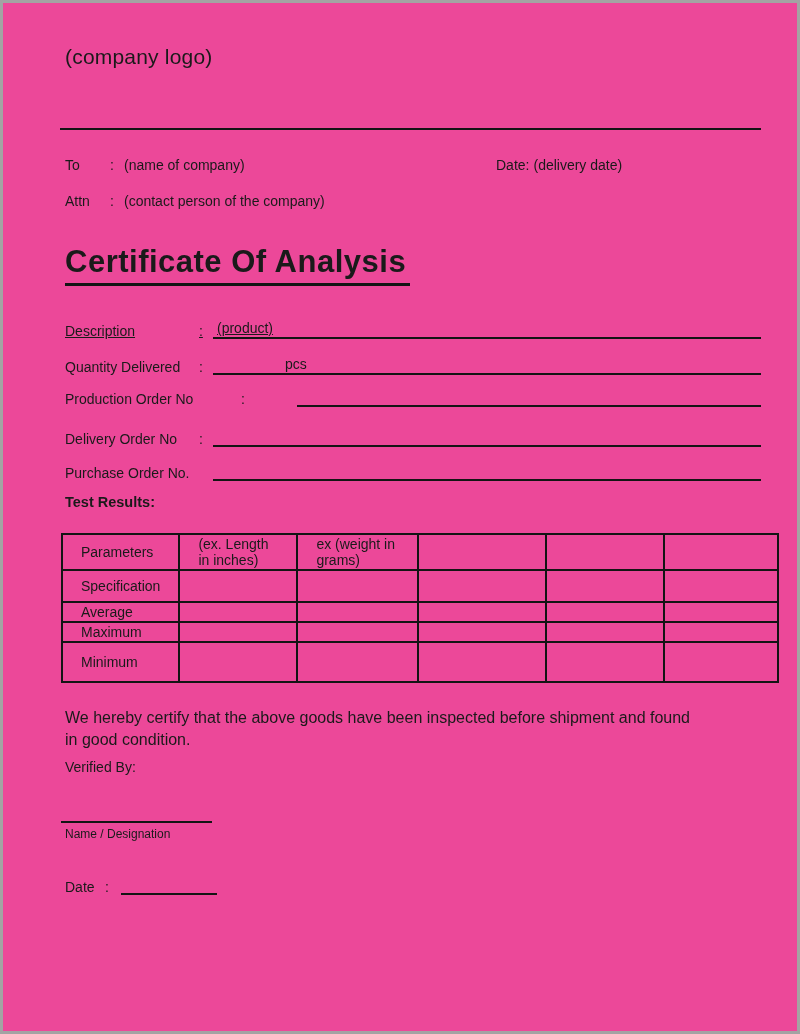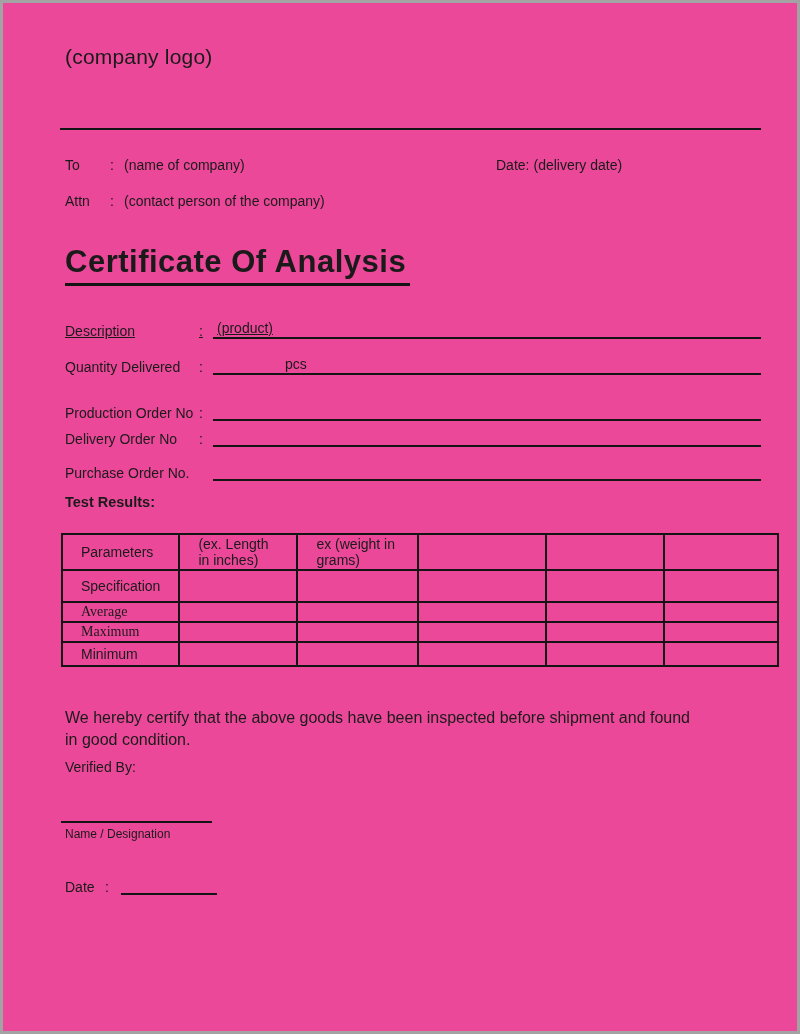--- a/index.html
+++ b/index.html
@@ -14,32 +14,32 @@
   .bodytext { font-size:14px; }
   .to-row { left:62px; top:154px; }
   .attn-row { left:62px; top:190px; }
   .addr-label { display:inline-block; width:45px; }
   .addr-colon { display:inline-block; width:14px; }
   .date-line { left:493px; top:154px; }
   .date-line .v { margin-left:4px; }
   .doc-title { left:62px; top:241px; font-size:31px; font-weight:bold; letter-spacing:0.5px; }
   .doc-title .t { display:inline-block; border-bottom:3px solid #141414; padding-bottom:3px; padding-right:4px; }
   .field-row { left:62px; width:696px; height:22px; display:flex; align-items:flex-end; font-size:14px; }
-  .f-desc { top:314px;text-decoration:underline; } .f-qty { top:350px; } .f-prod { top:396px; } .f-del { top:422px; } .f-po { top:456px; }
+  .f-desc { top:314px;text-decoration:underline; } .f-qty { top:350px; } .f-prod { top:382px;gap:42px; } .f-del { top:422px; } .f-po { top:456px; }
   .flabel { width:134px; flex:none; }
   .fcolon { width:14px; flex:none; }
   .fline { flex:1; border-bottom:2px solid #141414; padding:0 0 1px 4px; white-space:nowrap; }
   .f-qty .fline .fvalue { margin-left:68px; }
   .test-results { left:62px; top:491px; font-size:14.5px; font-weight:bold;text-align:right; }
   table.results { position:absolute; left:58px; top:530px; border-collapse:collapse; table-layout:fixed; }
   table.results td {
     border:2px solid #141414; text-align:left; vertical-align:middle;
     font-size:14px; line-height:16px; padding:1px 18px; overflow:hidden;
   }
-  .rh { height:36px; } .r0 { height:32px; } .rn { height:17px;font-family:Liberation Serif, serif; } .rl { height:24px; }
+  .rh { height:36px; } .r0 { height:32px; } .rn { height:17px; } .rl { height:40px; }
   .certify { left:62px; top:704px; font-size:16px; line-height:22px; }
   .verified { left:62px; top:756px; font-size:14px; }
   .sig-line { left:58px; top:818px; width:151px; height:2px; background:#141414; }
   .sig-caption { left:62px; top:824px; font-size:12px; }
   .date-row { left:62px; top:872px; height:20px; display:flex; align-items:flex-end; font-size:14px; }
   .dlabel { width:40px; flex:none; }
   .dcolon { width:16px; flex:none; }
   .dline { width:96px; flex:none; border-bottom:2px solid #141414; height:16px; }
 </style>
 </head>

